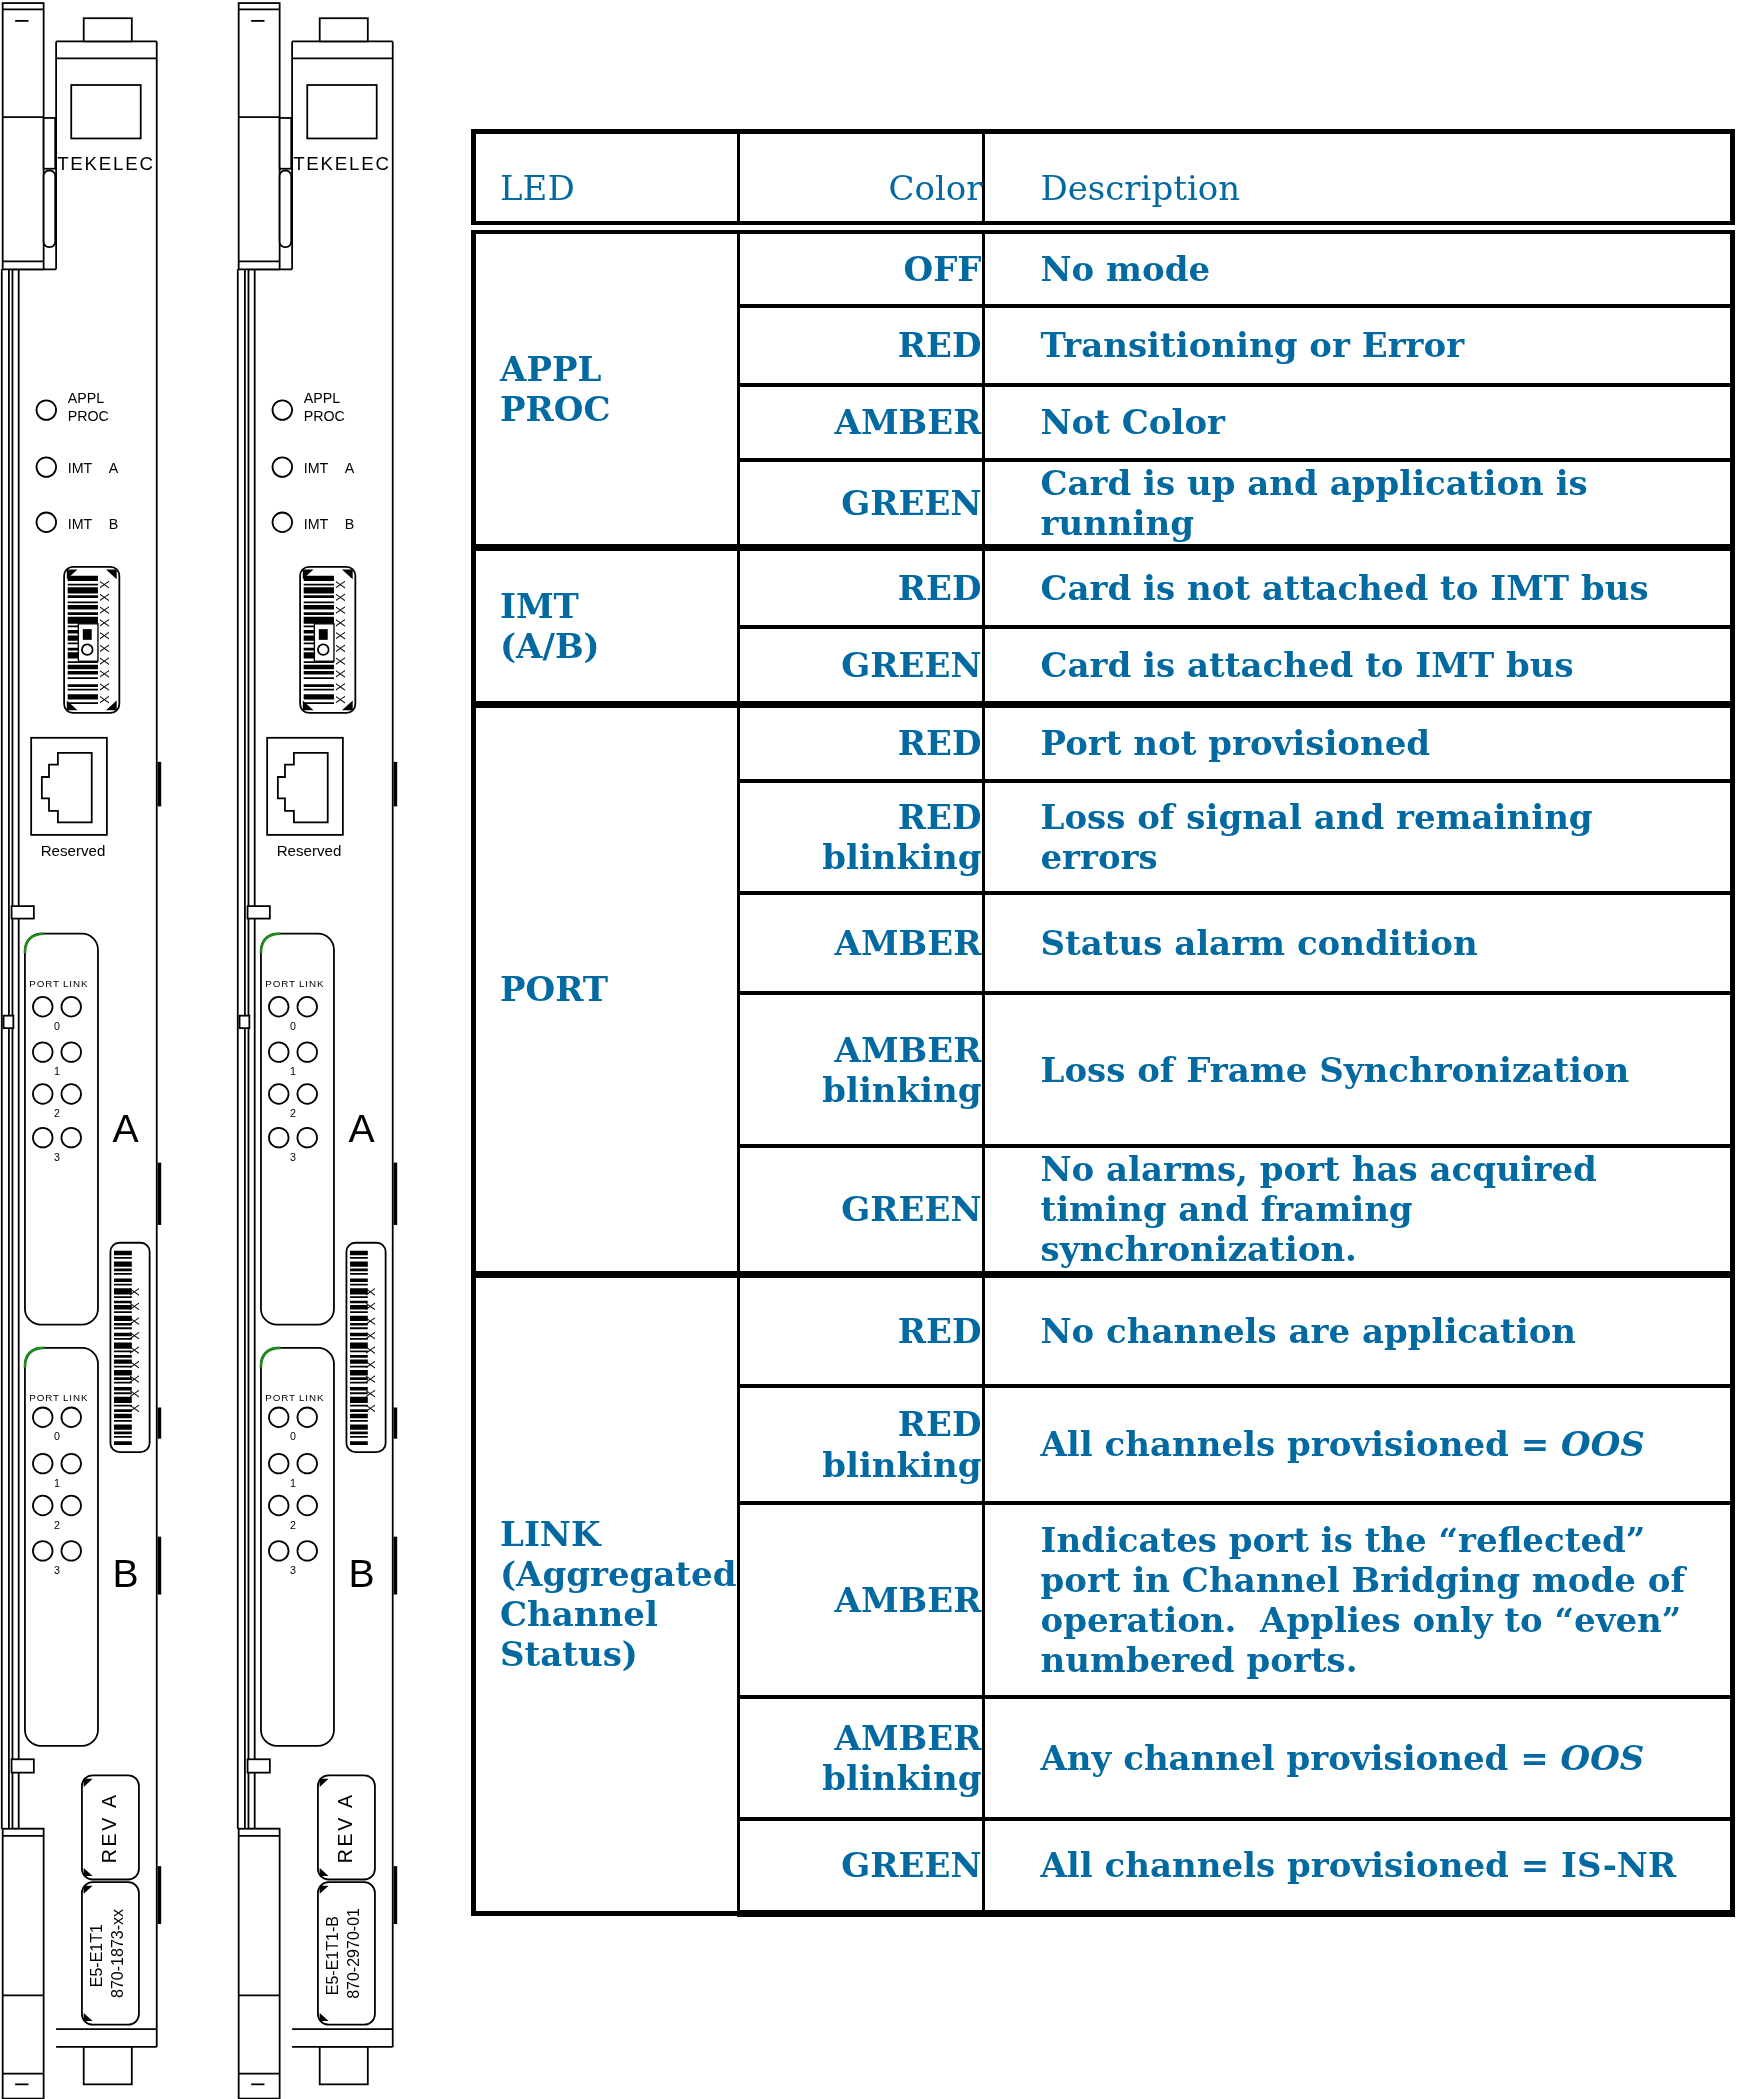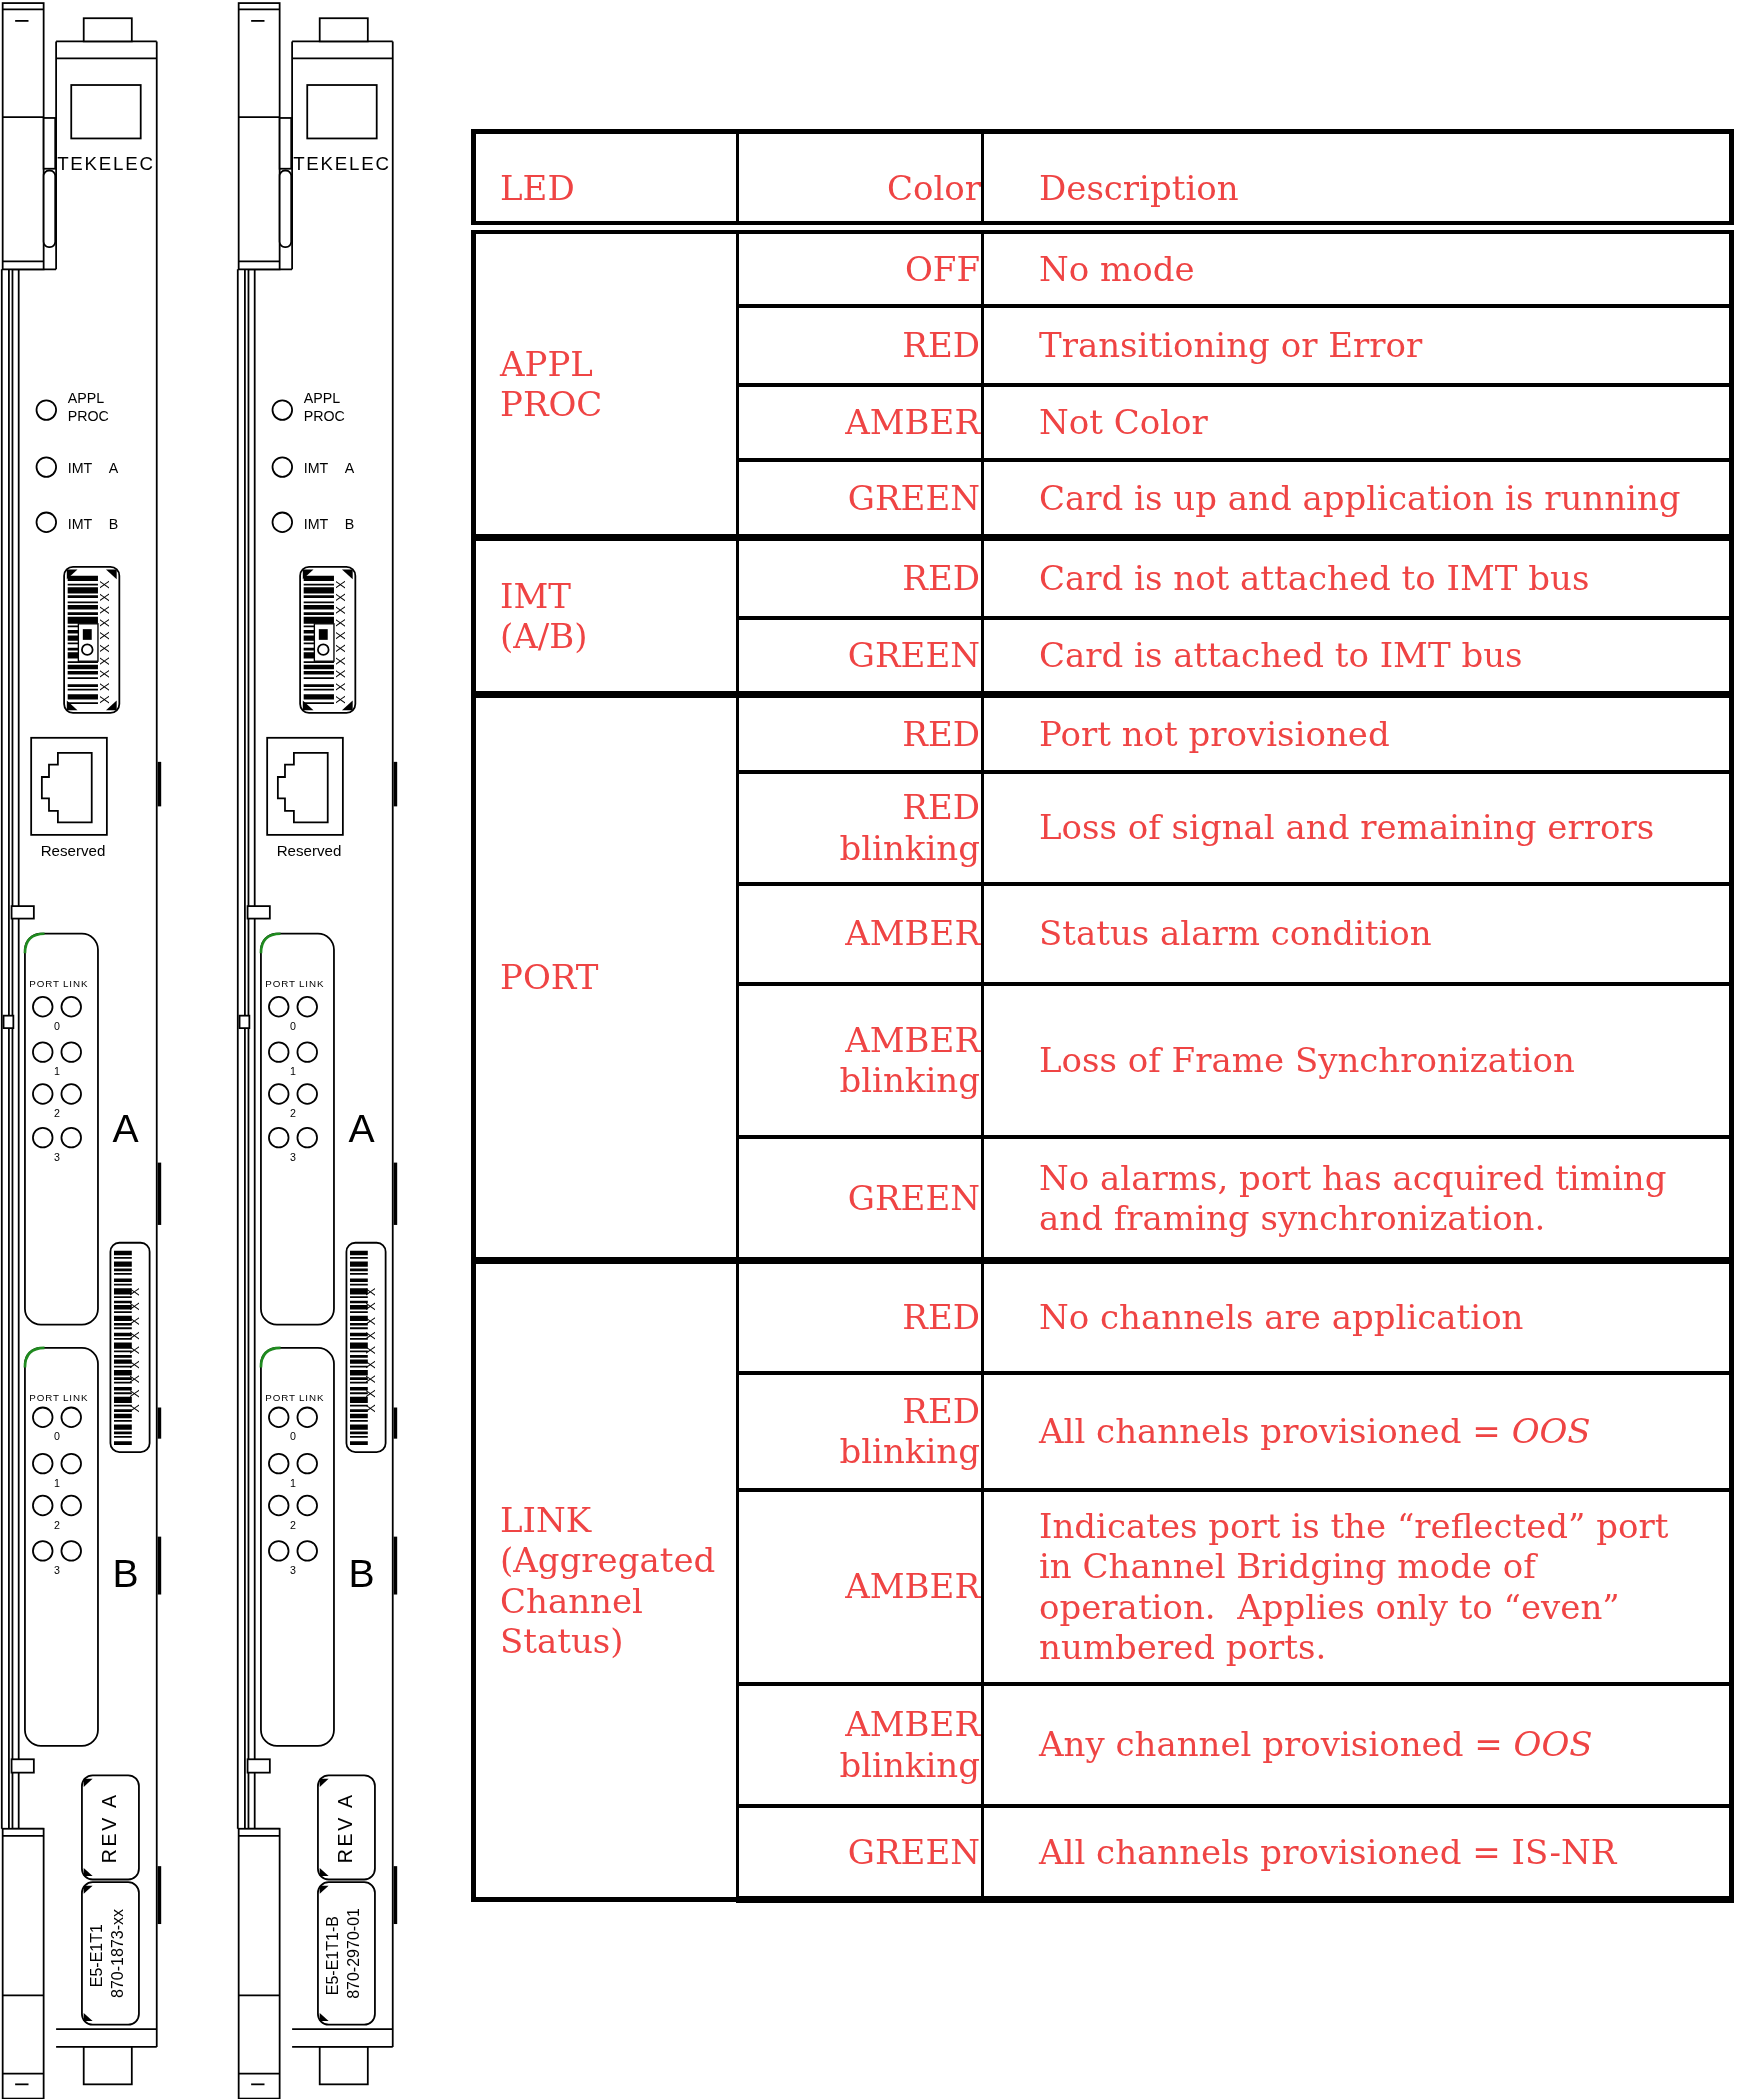--- a/index.html
+++ b/index.html
@@ -5,28 +5,28 @@
   html,body{margin:0;padding:0;background:#fff;width:1748px;height:2099px;overflow:hidden;}
   #stage{position:relative;width:1748px;height:1852px;background:#fff;font-family:"Liberation Sans",sans-serif;}
   #cards-svg{position:absolute;left:0;top:0;}
   .card-text{font-family:"Liberation Sans",sans-serif;fill:#000;}
 
   table.ledtab{
     position:absolute;left:471px;top:129px;
     border-collapse:collapse;table-layout:fixed;background:#fff;
     border:5.3px solid #000;
     font-family:"DejaVu Serif","Liberation Serif",serif;
-    font-size:34px;line-height:1.18;color:#ef4444;
+    font-size:34px;line-height:1.18;color:#0369a1;
   }
   .ledtab col.c-led{width:264px;} .ledtab col.c-color{width:245px;} .ledtab col.c-desc{width:749px;}
   .ledtab th{
     border-left:3.6px solid #000;border-bottom:13.4px double #000;
     font-weight:normal;text-align:left;vertical-align:bottom;padding:0 0 12.5px 0;
   }
-  .ledtab td{border-left:3.6px solid #000;vertical-align:middle;}
+  .ledtab td{border-left:3.6px solid #000;vertical-align:middle;font-weight:bold;}
   .ledtab th.h-led,.ledtab td.led{padding-left:24px;}
   .ledtab th.h-color,.ledtab td.color{padding-left:27px;text-align:right;}
   .ledtab th.h-desc,.ledtab td.desc{padding-left:55px;}
   .ledtab td.led{white-space:pre-line;vertical-align:middle;}
   .ledtab td.color{white-space:pre-line;}
   .ledtab td.desc{padding-right:23px;}
   .ledtab tr.rsep td.color,.ledtab tr.rsep td.desc{border-top:4.5px solid #000;}
   .ledtab tr.gsep td{border-top:7.1px solid #000;}
   .ledtab tr.last td{border-bottom:7.1px solid #000;}
   .ledtab em{font-style:italic;}

